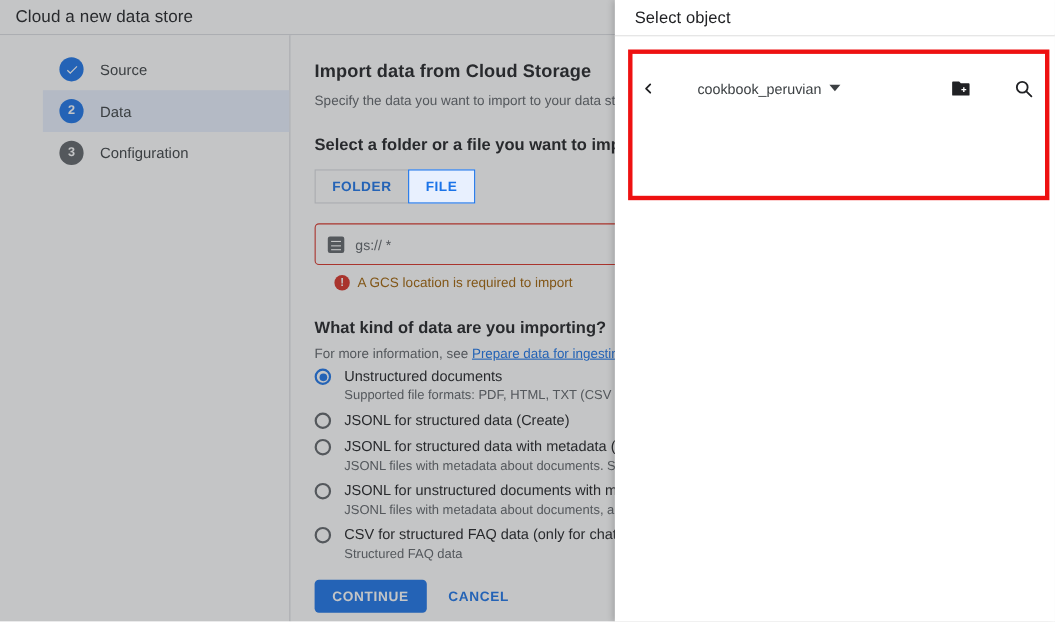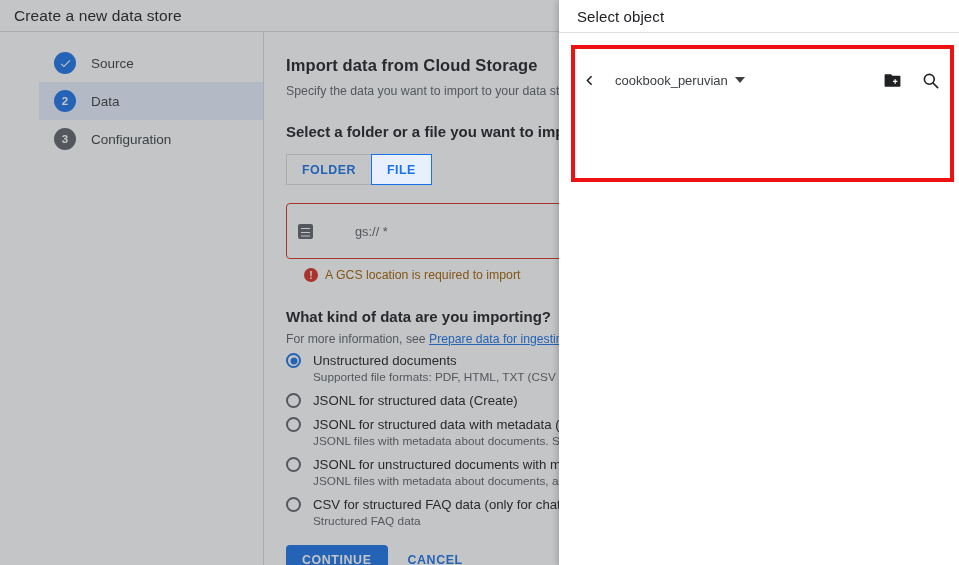--- a/index.html
+++ b/index.html
@@ -85,26 +85,25 @@
   .toggle-btn.sel {
     border: 1px solid #1a73e8;
     background: #e8f0fe;
     margin-left: -1px;
     position: relative; z-index: 2;
   }
 
   
   .gcs-field {
     margin-top: 18px;
-    width: 410px; height: 56px;
+    width: 410px; height: 38px;
     border: 1px solid #d93025; border-radius: 4px;
     display: flex; align-items: center;
     padding: 0 11px;
     background: #fff;
-    gap: 32px;
   }
   .gcs-icon {
     width: 15px; height: 15px; border-radius: 2px;
     background: #5f6368; flex: 0 0 auto;
     position: relative;
   }
   .gcs-icon::before, .gcs-icon::after {
     content: ""; position: absolute; left: 3px; right: 3px; height: 1.5px; background: #fff;
   }
   .gcs-icon::before { top: 4px; }
@@ -182,21 +181,21 @@
     height: 32px; display: flex; align-items: center;
     padding-left: 18px; font-size: 15px; color: #202124; letter-spacing: .1px;
   }
   .panel-rule { height: 1px; background: #e0e0e0; }
 
   .panel-body { padding: 16px 0 0 18px; position: relative; }
   .panel-hint { font-size: 12.3px; color: #3c4043; }
 
   .browser-bar {
     display: flex; align-items: center;
-    margin-top: 18px; padding-right: 16px;
+    margin-top: 18px; padding-right: 16px; gap: 19px;
   }
   .back-btn {
     width: 24px; height: 24px; display: flex; align-items: center; justify-content: center;
     cursor: pointer; flex: 0 0 auto;
   }
   .back-btn svg { width: 13px; height: 13px; }
   .bucket-sel {
     display: flex; align-items: center; margin-left: 14px; cursor: pointer;
   }
   .bucket-name { font-size: 13px; color: #3c4043; }
@@ -225,21 +224,21 @@
   }
 </style>
 </head>
 <body>
 
 <div id="root">
 
   <div id="wizard">
 
     <div class="wiz-header">
-      <div class="wiz-title">Create a new data store</div>
+      <div class="wiz-title">Cloud a new data store</div>
     </div>
     <div class="wiz-header-rule"></div>
 
     <div class="stepper">
 
       <div class="step">
         <div class="step-badge done">
           <svg viewBox="0 0 24 24" fill="#fff">
               <path d="M9 16.2L4.8 12l-1.4 1.4L9 19 21 7l-1.4-1.4z"></path>
             </svg>

